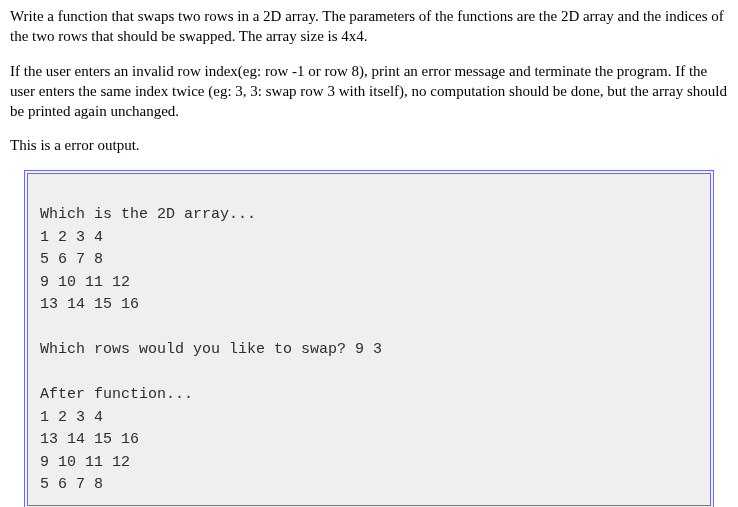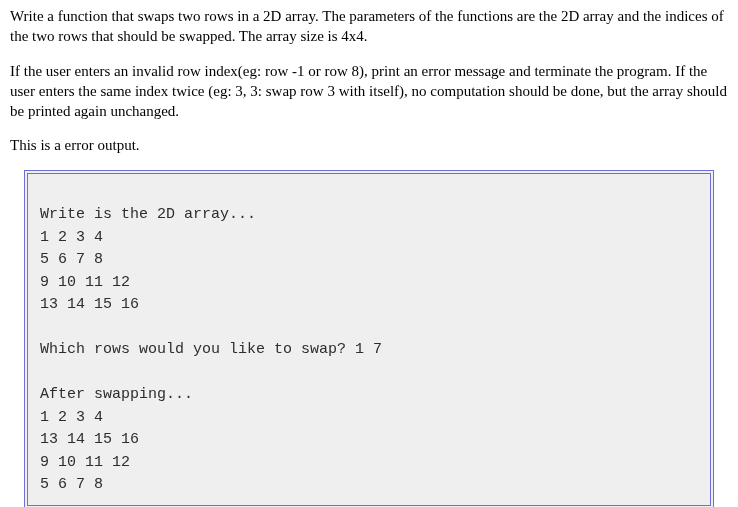--- a/index.html
+++ b/index.html
@@ -31,26 +31,26 @@
 </head>
 <body>
 
 <p class="para">Write a function that swaps two rows in a 2D array. The parameters of the functions are the 2D array and the indices of the two rows that should be swapped. The array size is 4x4.</p>
 
 <p class="para">If the user enters an invalid row index(eg: row -1 or row 8), print an error message and terminate the program. If the user enters the same index twice (eg: 3, 3: swap row 3 with itself), no computation should be done, but the array should be printed again unchanged.</p>
 
 <p class="para">This is a error output.</p>
 
 <div class="output-box">
-<span>Write is the 2D array...</span>
+<span>Which is the 2D array...</span>
 <span>1 2 3 4</span>
 <span>5 6 7 8</span>
 <span>9 10 11 12</span>
 <span>13 14 15 16</span>
 
-<span>Which rows would you like to swap? 1 7</span>
+<span>Which rows would you like to swap? 9 3</span>
 
-<span>After swapping...</span>
+<span>After function...</span>
 <span>1 2 3 4</span>
 <span>13 14 15 16</span>
 <span>9 10 11 12</span>
 <span>5 6 7 8</span>
 </div>
 
 </body></html>

